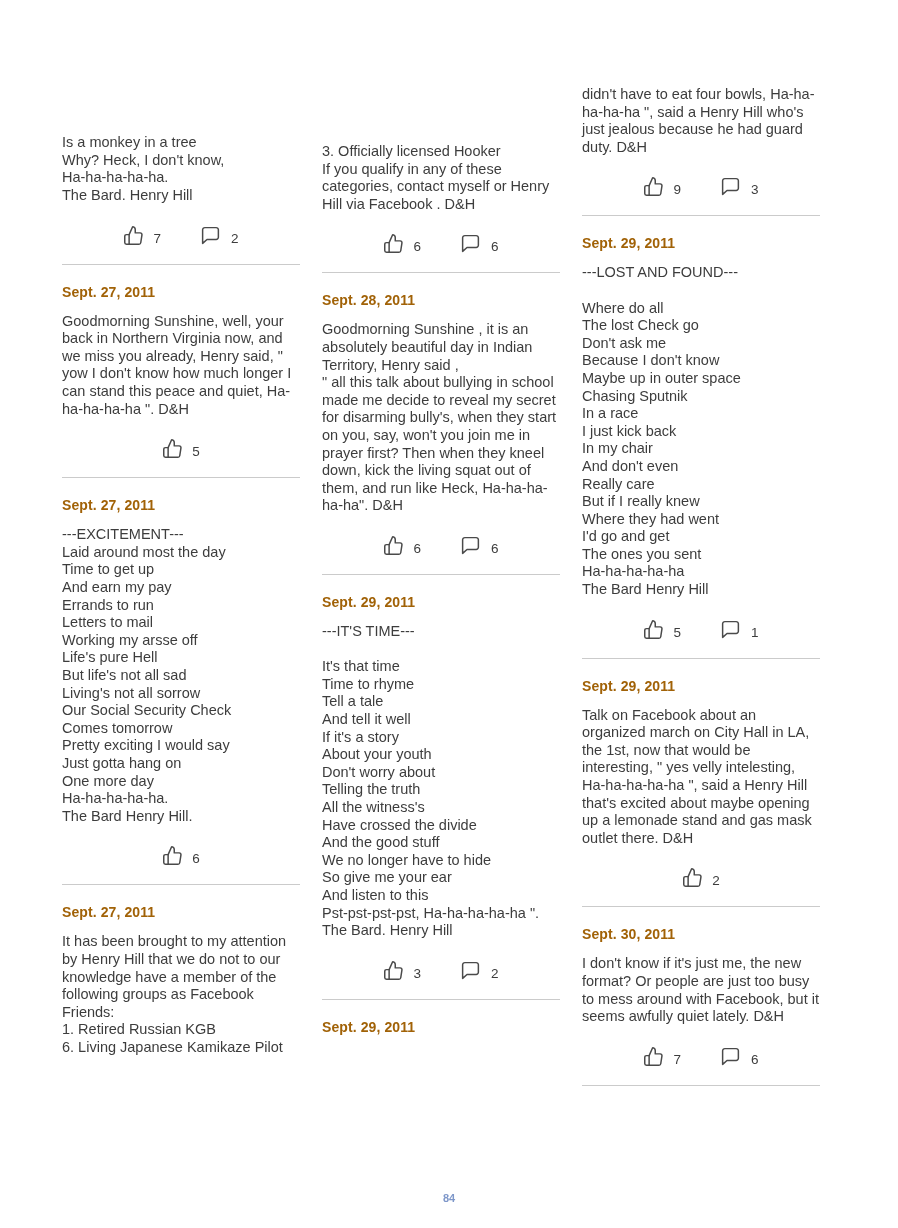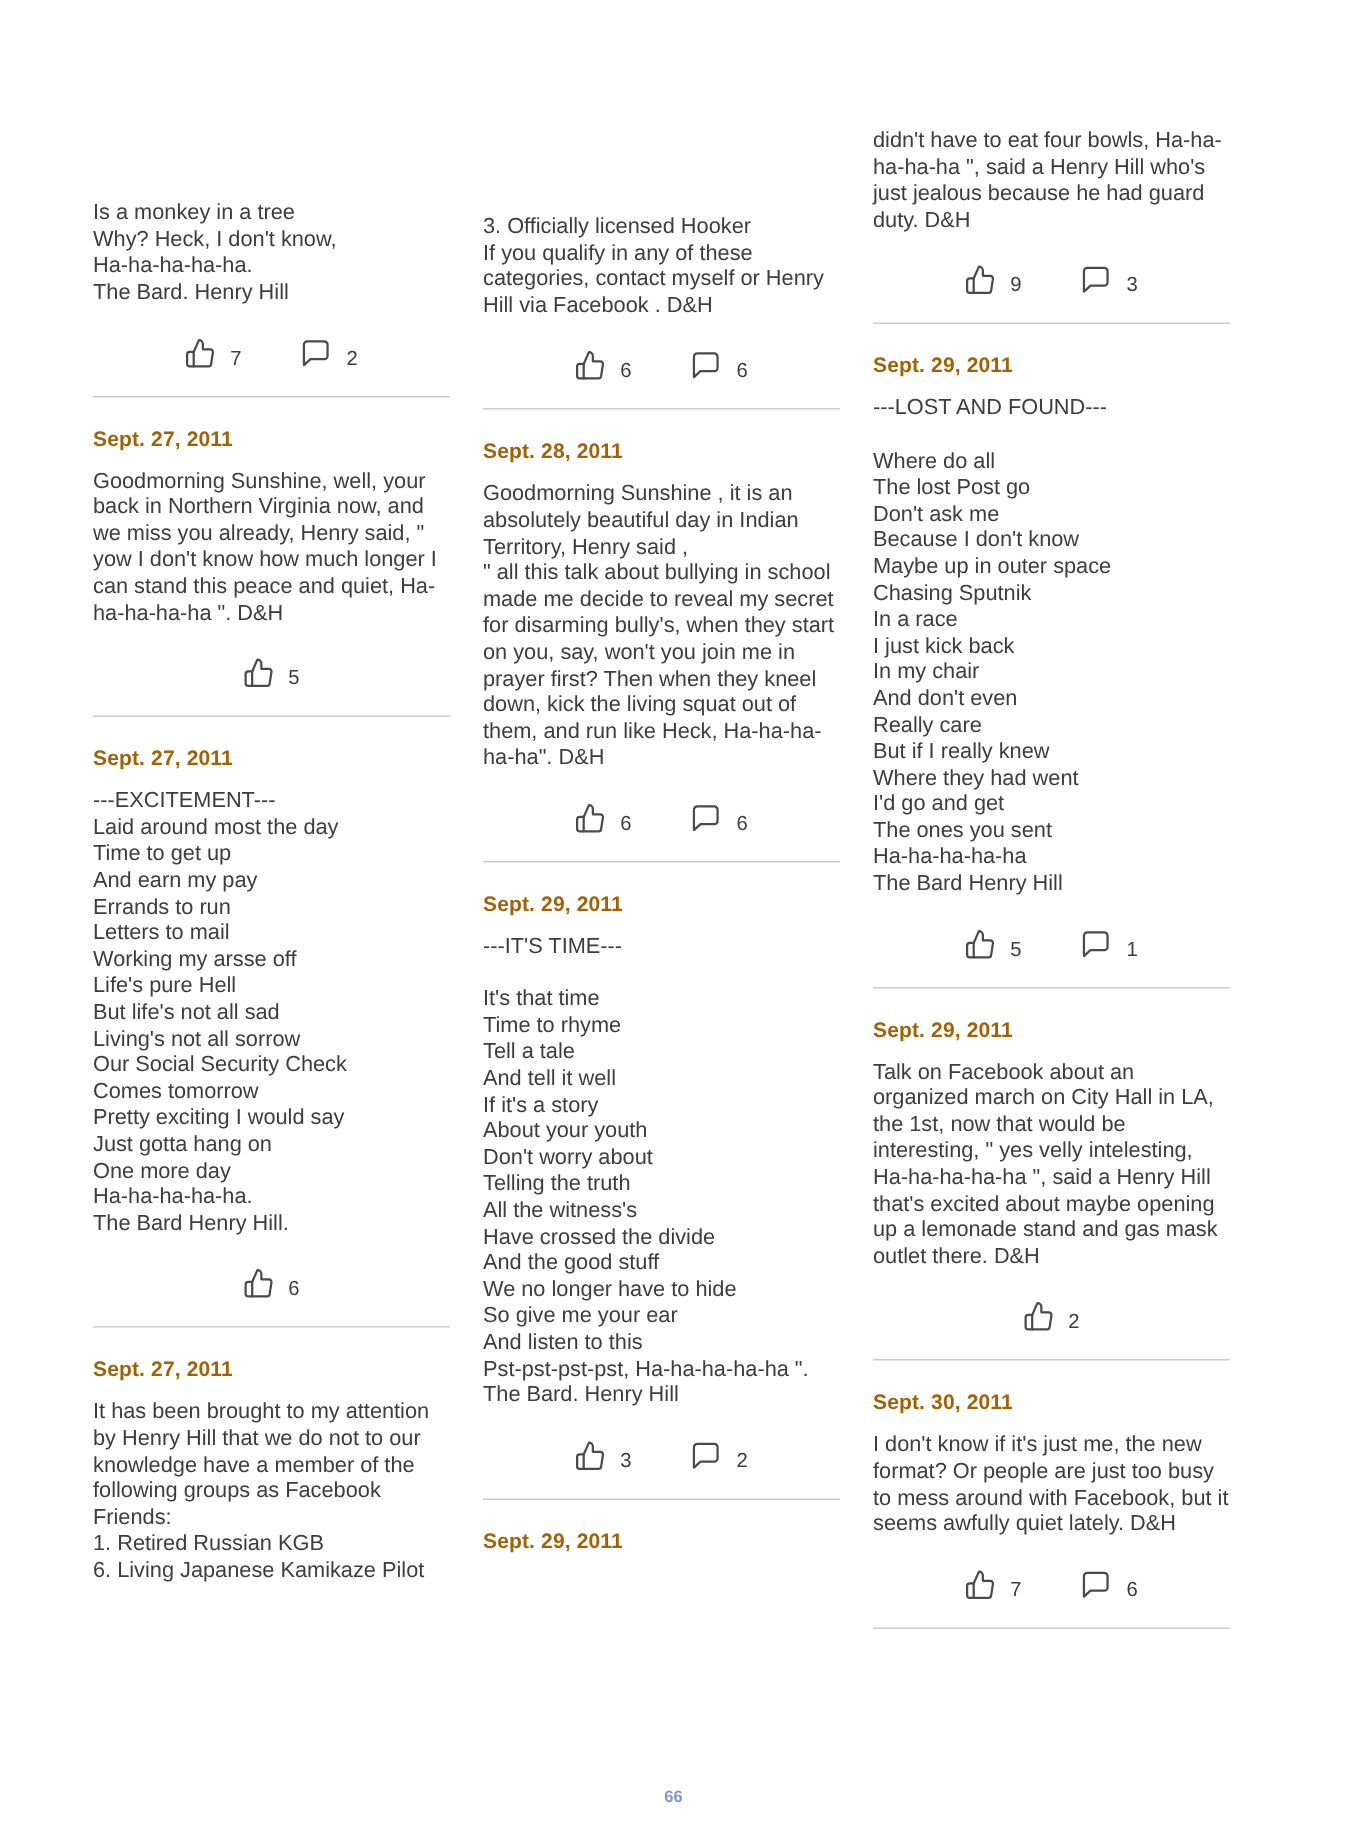--- a/index.html
+++ b/index.html
@@ -263,21 +263,21 @@
       </span>
     </div>
     <hr class="divider">
   </div>
 
   <div class="post">
     <h3 class="post-date">Sept. 29, 2011</h3>
     <div class="post-text">---LOST AND FOUND---
 
 Where do all
-The lost Post go
+The lost Check go
 Don't ask me
 Because I don't know
 Maybe up in outer space
 Chasing Sputnik
 In a race
 I just kick back
 In my chair
 And don't even
 Really care
 But if I really knew
@@ -335,14 +335,14 @@
         <svg width="23" height="21" viewBox="0 0 24 24" fill="none" stroke-width="1.7" stroke-linecap="round" stroke-linejoin="round">
           <path d="M21 14a2.5 2.5 0 0 1-2.5 2.5H8l-5 4.5V5.5A2.5 2.5 0 0 1 5.5 3h13A2.5 2.5 0 0 1 21 5.5z"></path>
         </svg>
         <span class="count">6</span>
       </span>
     </div>
     <hr class="divider">
   </div>
 </div>
   </div>
-  <div class="page-number">66</div>
+  <div class="page-number">84</div>
 </div>
 
 </body></html>

